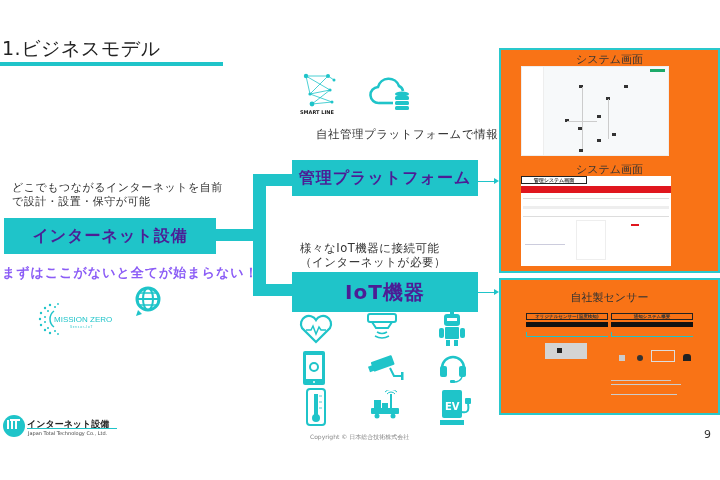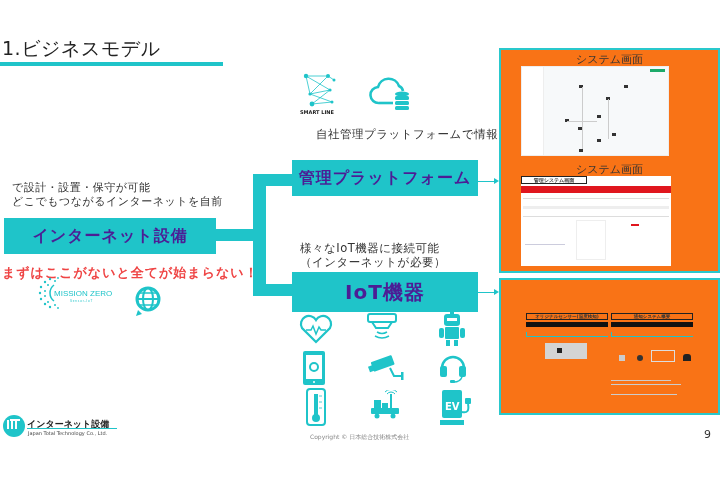--- a/index.html
+++ b/index.html
@@ -8,21 +8,21 @@
   .abs { position: absolute; }
   .teal { background: #1fc4c9; }
   .title { left: 2px; top: 36px; font-size: 19px; color: #222; letter-spacing: 0.5px; }
   .title-line { left: 0; top: 62px; width: 223px; height: 4px; background: #1fc4c9; }
 
   .desc { font-size: 11px; line-height: 14px; color: #333; letter-spacing: 0.5px; }
   .bar { color: #4c1d95; font-weight: bold; display: flex; align-items: center; justify-content: center; letter-spacing: 1px; }
   .bar-internet { left: 4px; top: 218px; width: 212px; height: 36px; font-size: 16px; }
   .bar-platform { left: 292px; top: 160px; width: 186px; height: 36px; font-size: 16px; }
   .bar-iot { left: 292px; top: 272px; width: 186px; height: 40px; font-size: 20px; }
-  .bold-line { left: 2px; top: 264px; font-size: 13px; font-weight: bold; color: #ef4444; letter-spacing: 1px; }
+  .bold-line { left: 2px; top: 264px; font-size: 13px; font-weight: bold; color: #8b5cf6; letter-spacing: 1px; }
 
   .conn { background: #1fc4c9; }
   .arrow-line { height: 1px; background: #1fc4c9; }
   .arrow-head { width: 0; height: 0; border-top: 3px solid transparent; border-bottom: 3px solid transparent; border-left: 5px solid #1fc4c9; }
 
   .panel { border: 2px solid #29c8cc; background: #f97316; margin-top: 8px; }
   .panel-title { font-size: 11px; color: #333; text-align: center; width: 100%; }
   .screen { border: 1px solid #eee; background: #f7f9fa; }
   .mini-dot { width: 4px; height: 3px; background: #333; }
   .mini-line { background: #ccc; }
@@ -33,27 +33,27 @@
   .logo-jp { left: 27px; top: 418px; font-size: 9px; font-weight: bold; color: #222; }
   .logo-en { left: 28px; top: 430px; font-size: 5px; color: #444; }
 </style>
 </head>
 <body>
 
 <div class="abs title">1.ビジネスモデル</div>
 <div class="abs title-line"></div>
 
 <div class="abs desc" style="left:12px; top:181px;">
+  <div>どこでもつながるインターネットを自前</div>
   <div>で設計・設置・保守が可能</div>
-  <div>どこでもつながるインターネットを自前</div>
 </div>
 <div class="abs bar teal bar-internet">インターネット設備</div>
 <div class="abs bold-line">まずはここがないと全てが始まらない！</div>
 
-<div class="abs" style="left:36px; top:275px; width:80px; height:36px;">
+<div class="abs" style="left:36px; top:301px; width:80px; height:36px;">
   <svg width="80" height="36" viewBox="0 0 80 36">
     <g fill="#1fc4c9">
       <circle cx="14" cy="4" r="1.2"></circle>
         <circle cx="9" cy="7" r="1.2"></circle>
         <circle cx="5" cy="12" r="1.2"></circle>
       <circle cx="4" cy="18" r="1.2"></circle>
         <circle cx="5" cy="24" r="1.2"></circle>
         <circle cx="9" cy="29" r="1.2"></circle>
       <circle cx="14" cy="32" r="1.2"></circle>
         <circle cx="19" cy="6" r="1"></circle>
@@ -256,20 +256,21 @@
     <div class="abs" style="left:2px; top:22px; width:146px; height:1px; background:#ddd;"></div>
     <div class="abs" style="left:2px; top:30px; width:146px; height:3px; background:#eee;"></div>
     <div class="abs" style="left:2px; top:40px; width:146px; height:1px; background:#ddd;"></div>
     <div class="abs" style="left:55px; top:44px; width:30px; height:40px; border:1px solid #eee;"></div>
     <div class="abs" style="left:110px; top:48px; width:8px; height:2px; background:#e0161e;"></div>
     <div class="abs" style="left:4px; top:68px; width:40px; height:1px; background:#ccd;"></div>
   </div>
 </div>
 
 <div class="abs panel" style="left:499px; top:270px; width:221px; height:137px;">
+  <div class="abs panel-title" style="top:10px; font-size:11px;">自社製センサー</div>
   <div class="abs" style="left:25px; top:33px; width:82px; height:7px; border:1px solid #222; font-size:4.5px; font-weight:bold; text-align:center; line-height:5px;">オリジナルセンサー(温度検知)</div>
   <div class="abs" style="left:110px; top:33px; width:82px; height:7px; border:1px solid #222; font-size:4.5px; font-weight:bold; text-align:center; line-height:5px;">通知システム概要</div>
   <div class="abs" style="left:25px; top:42px; width:82px; height:5px; background:#111;"></div>
   <div class="abs" style="left:110px; top:42px; width:82px; height:5px; background:#111;"></div>
   <div class="abs" style="left:25px; top:52px; width:82px; height:5px; border-left:1px solid #1fc4c9; border-bottom:1px solid #1fc4c9;"></div>
   <div class="abs" style="left:110px; top:52px; width:82px; height:5px; border-left:1px solid #1fc4c9; border-bottom:1px solid #1fc4c9;"></div>
   <div class="abs" style="left:44px; top:63px; width:42px; height:16px; background:#d4d4d4;">
     <div class="abs" style="left:12px; top:5px; width:5px; height:5px; background:#222;"></div>
   </div>
   <div class="abs" style="left:118px; top:75px; width:6px; height:6px; background:#ccc;"></div>

